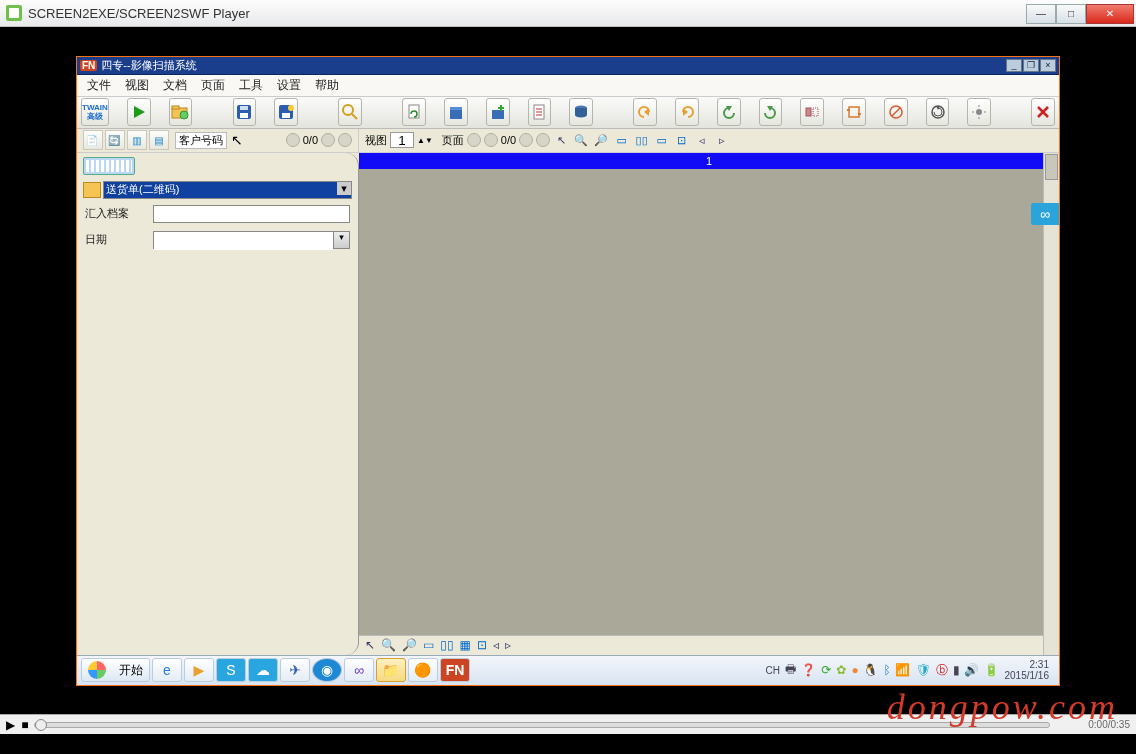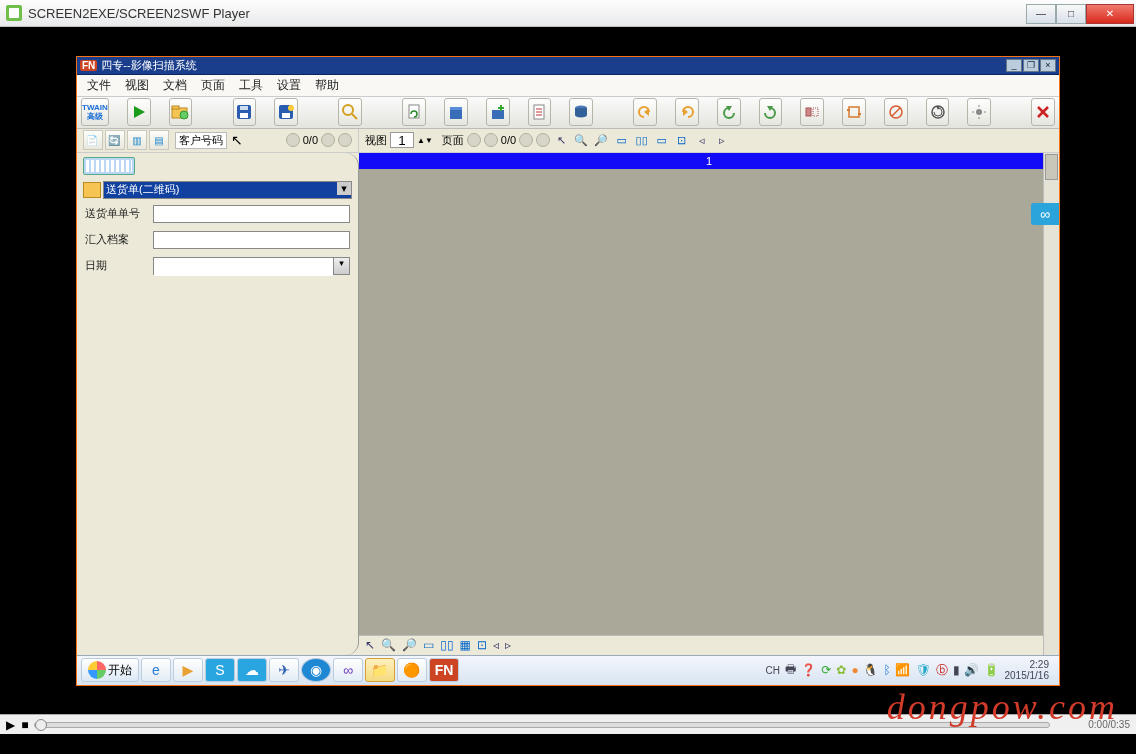--- a/index.html
+++ b/index.html
@@ -62,21 +62,21 @@
 .canvas{flex:1;background:#a9a899;position:relative;}
 .rightedge-scroll{position:absolute;right:0;top:0;bottom:0;width:16px;background:#e5e3d6;border-left:1px solid #bbb;}
 .rightedge-scroll .thumb{height:26px;background:#c9c7ba;border:1px solid #999;margin:1px;}
 .share-badge{position:absolute;right:0;top:146px;width:28px;height:22px;background:#2aa4da;border-radius:3px 0 0 3px;color:#fff;display:flex;align-items:center;justify-content:center;font-size:14px;}
 
 .bottom-icons{height:20px;background:#ece9d8;border-top:1px solid #bbb;display:flex;align-items:center;gap:6px;padding-left:6px;}
 .bottom-icons span{font-size:12px;color:#336;}
 
 
 .taskbar{height:30px;background:linear-gradient(#f3f6fb,#d8e4f2);display:flex;align-items:center;border-top:1px solid #9ab;padding:0 4px;gap:2px;}
-.startbtn{display:flex;align-items:center;gap:2px;padding:2px 6px;border:1px solid #bcd;border-radius:3px;background:linear-gradient(#fff,#dce8f5);}
+.startbtn{display:flex;align-items:center;gap:13px;padding:2px 6px;border:1px solid #bcd;border-radius:3px;background:linear-gradient(#fff,#dce8f5);}
 .winorb{width:18px;height:18px;border-radius:50%;background:conic-gradient(#f66 0 90deg,#6c6 90deg 180deg,#39f 180deg 270deg,#fc3 270deg 360deg);}
 .tbicon{width:30px;height:24px;border:1px solid #bcd;border-radius:3px;background:linear-gradient(#fff,#e3ecf5);display:flex;align-items:center;justify-content:center;font-size:14px;}
 .tbicon.active{background:linear-gradient(#fff0c0,#f5da7f);border-color:#d4a030;}
 .tray{margin-left:auto;display:flex;align-items:center;gap:5px;padding-right:6px;font-size:10px;color:#445;}
 .tray .i{font-size:12px;}
 .tray .clock{text-align:right;line-height:11px;}
 
 
 .player-controls{height:20px;background:#f0f0f0;border-top:1px solid #aaa;display:flex;align-items:center;padding:0 6px;gap:6px;}
 .player-controls .slider{flex:1;height:6px;background:#ddd;border:1px solid #aaa;border-radius:3px;position:relative;}
@@ -300,24 +300,20 @@
         <span class="minitool">▹</span>
       </div>
     </div>
 
     <div class="app-body">
       <div class="leftpanel">
         <div class="kbicon"></div>
         <div class="combo-row">
           <div class="foldericon"></div>
           <div class="cbox"><span>送货单(二维码)</span> <span style="float:right;background:#ccc;color:#000;width:14px;text-align:center;">▾</span></div>
-        </div>
-        <div class="formrow">
-          <label>送货单单号</label>
-          <input value="" style="">
         </div>
         <div class="formrow">
           <label>汇入档案</label>
           <input value="" style="">
         </div>
         <div class="formrow">
           <label>日期</label>
           <div class="dp">
               <input style="border: none; flex: 1 1 0%;" value="">
               <div class="dpbtn">▾</div>
@@ -369,21 +365,21 @@
         <span class="i" style="color:#e83;">●</span>
         <span class="i">🐧</span>
         <span class="i" style="color:#27d;">ᛒ</span>
         <span class="i" style="color:#3a3;">📶</span>
         <span class="i" style="color:#2ac;">🛡</span>
         <span class="i" style="color:#c22;">ⓑ</span>
         <span class="i">▮</span>
         <span class="i">🔊</span>
         <span class="i">🔋</span>
         <div class="clock">
-          <div>2:29</div>
+          <div>2:31</div>
           <div>2015/1/16</div>
         </div>
       </div>
     </div>
 
     <div class="share-badge">∞</div>
   </div>
 </div>
 
 <div class="player-controls">

